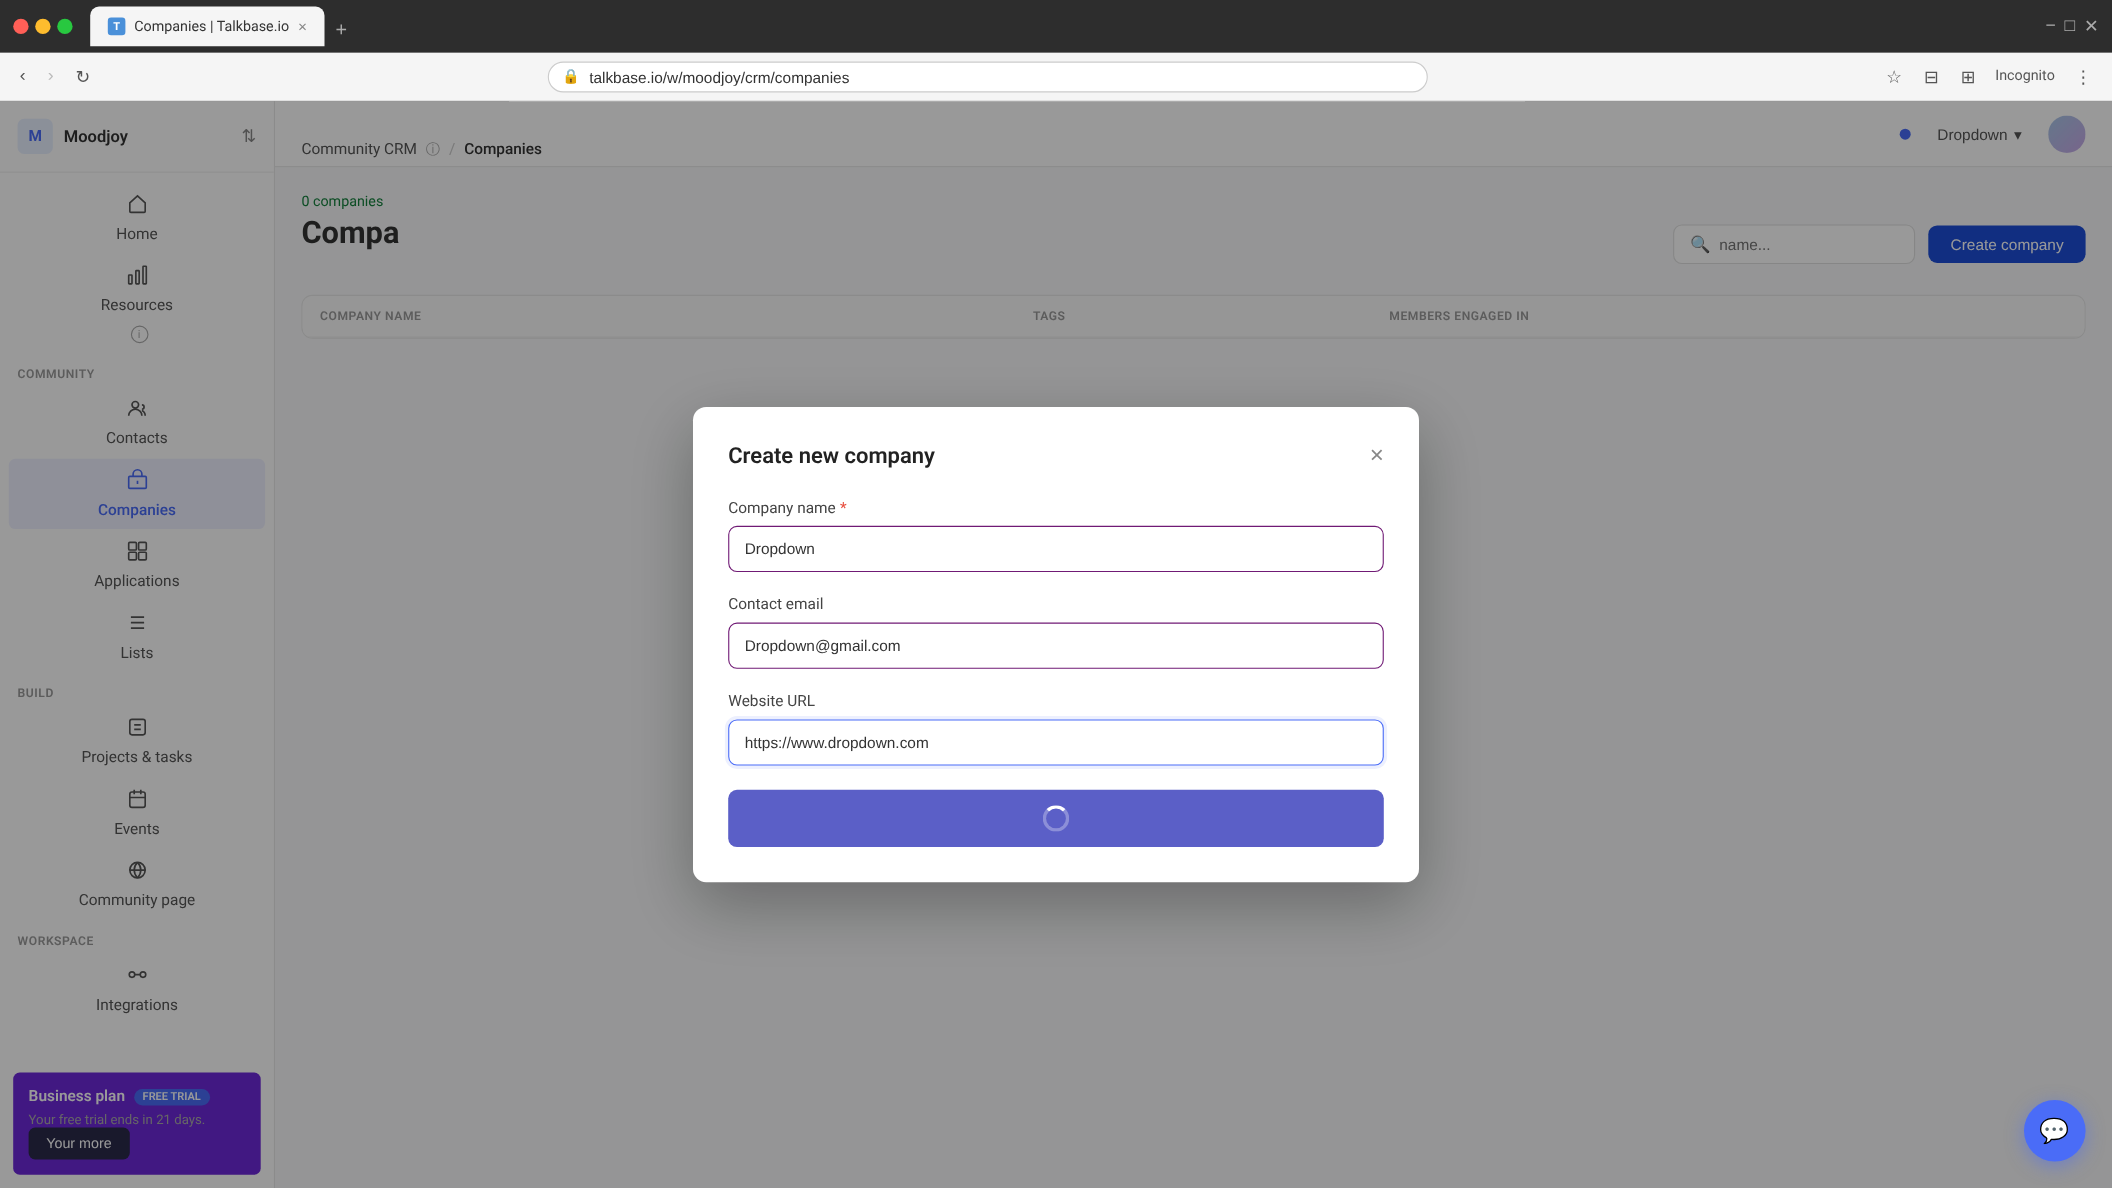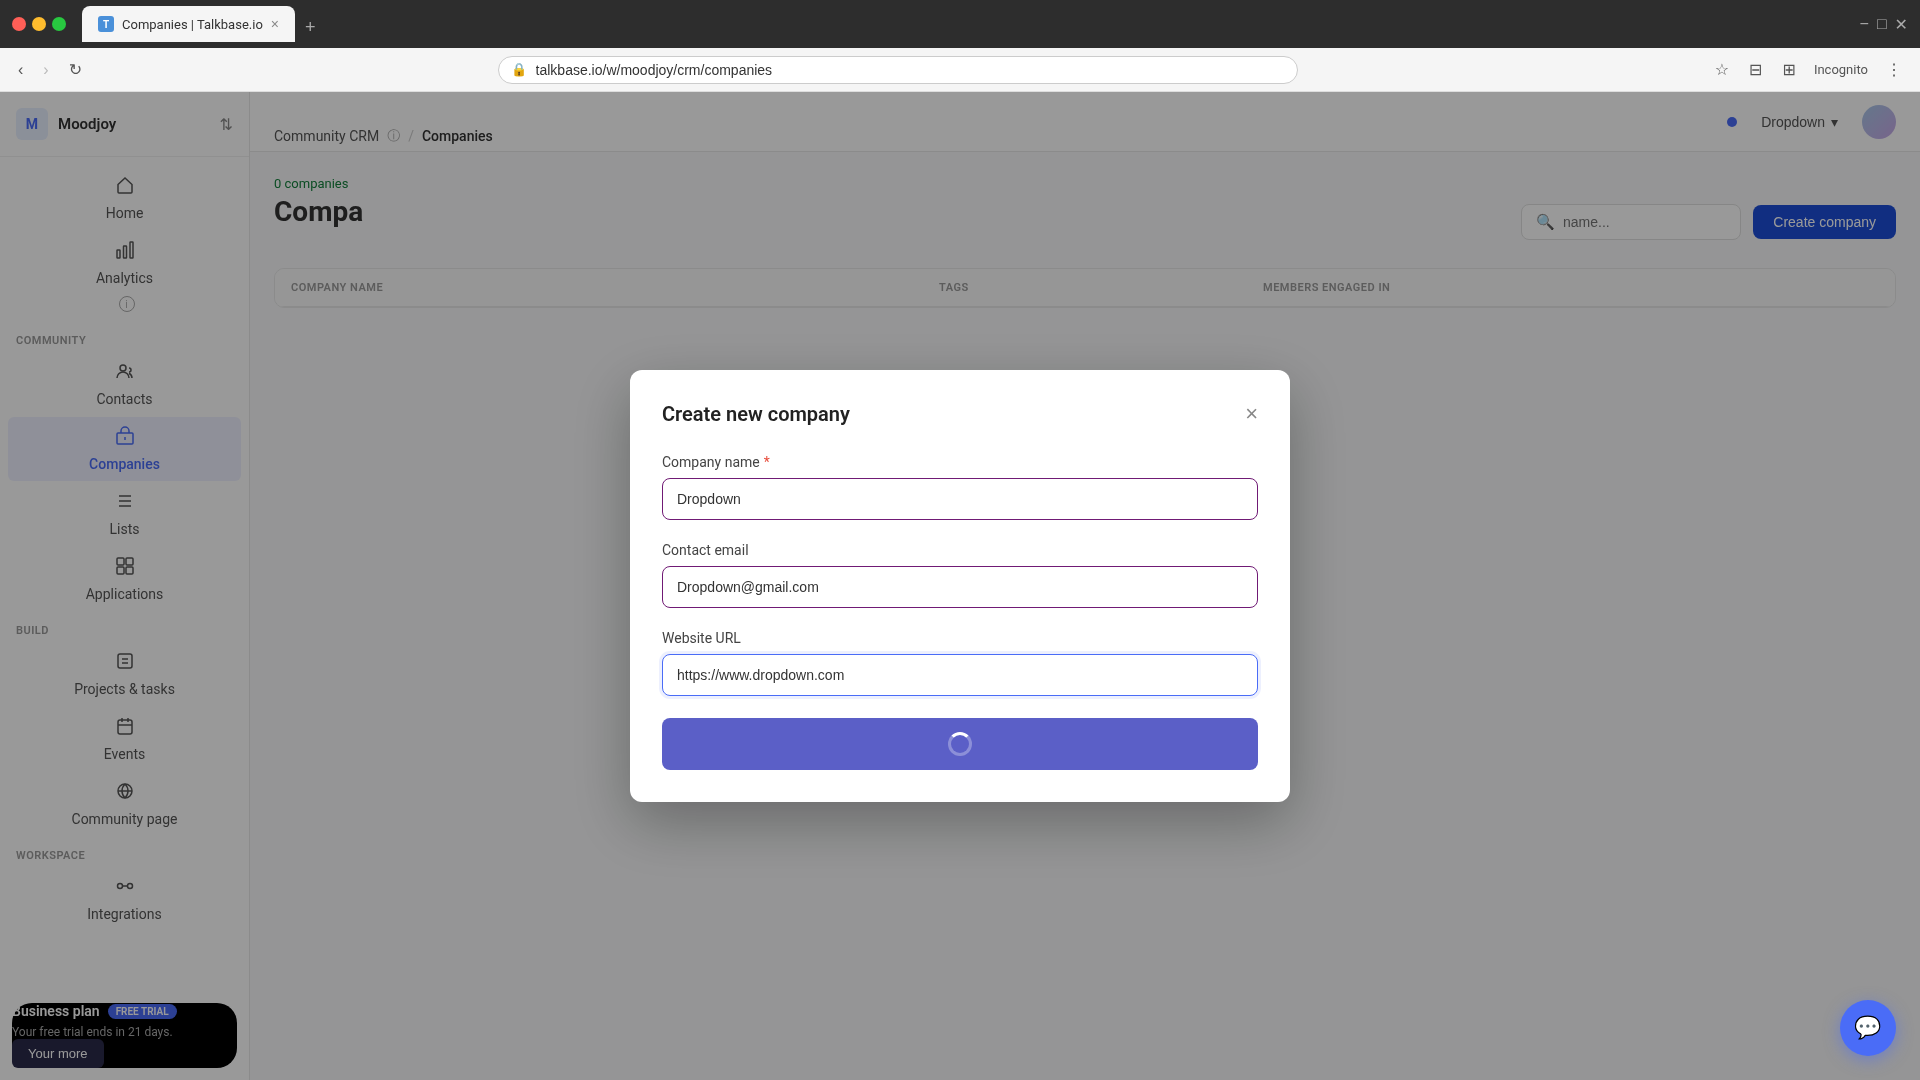--- a/index.html
+++ b/index.html
@@ -41,21 +41,21 @@
     .workspace-name { font-size: 15px; font-weight: 600; color: #333; flex: 1; }
     .sidebar-expand-btn { background: none; border: none; cursor: pointer; color: #888; font-size: 16px; }
     .sidebar-nav { padding: 8px 0; }
     .nav-item { display: flex; align-items: center; gap: 10px; padding: 9px 16px; cursor: pointer; color: #555; font-size: 14px; border-radius: 6px; margin: 1px 8px; flex-direction: column; }
     .nav-item.active { background: #eff1ff; color: #4a6cf7; font-weight: 500; }
     .nav-item .nav-icon { width: 20px; height: 20px; display: flex; align-items: center; justify-content: center; flex-shrink: 0; }
     .nav-section-label { font-size: 11px; font-weight: 600; color: #999; padding: 12px 16px 4px; text-transform: uppercase; letter-spacing: 0.5px; }
     .info-icon { width: 16px; height: 16px; border-radius: 50%; border: 1.5px solid #aaa; display: inline-flex; align-items: center; justify-content: center; font-size: 10px; color: #aaa; margin-left: 4px; }
 
     
-    .business-plan-banner { margin: 12px; background: #000000; border-radius: 20px; color: white; }
+    .business-plan-banner { margin: 12px; background: #6d28d9; border-radius: 6px; padding: 14px; color: white; }
     .banner-title-row { display: flex; align-items: center; gap: 8px; margin-bottom: 6px; }
     .banner-title { font-size: 14px; font-weight: 600; }
     .free-trial-badge { background: #4a6cf7; color: white; font-size: 10px; padding: 2px 8px; border-radius: 10px; font-weight: 600; }
     .banner-desc { font-size: 12px; color: #aaa; margin-bottom: 0; }
     .banner-btn { background: #2a2a4a; border: none; color: white; padding: 7px 16px; border-radius: 6px; font-size: 13px; cursor: pointer; }
 
     
     .main-content { flex: 1; display: flex; flex-direction: column; background: #f8f9fa; overflow: hidden; }
 
     
@@ -167,21 +167,21 @@
       </div>
 
       <div class="nav-item">
         <span class="nav-icon">
           <svg class="icon-svg" viewBox="0 0 20 20" fill="none" stroke="currentColor" stroke-width="1.5">
             <rect x="2" y="10" width="3" height="8" rx="0.5"></rect>
             <rect x="8.5" y="6" width="3" height="12" rx="0.5"></rect>
             <rect x="15" y="2" width="3" height="16" rx="0.5"></rect>
           </svg>
         </span>
-        <span>Analytics</span>
+        <span>Resources</span>
         <span class="info-icon">i</span>
       </div>
 
       <div class="nav-section-label">COMMUNITY</div>
 
       <div class="nav-item">
         <span class="nav-icon">
           <svg class="icon-svg" viewBox="0 0 20 20" fill="none" stroke="currentColor" stroke-width="1.5">
             <circle cx="8" cy="7" r="3"></circle>
             <path d="M2 17c0-3.3 2.7-6 6-6s6 2.7 6 6"></path>
@@ -193,43 +193,43 @@
 
       <div class="nav-item active">
         <span class="nav-icon">
           <svg class="icon-svg" viewBox="0 0 20 20" fill="none" stroke="currentColor" stroke-width="1.5">
             <rect x="2" y="7" width="16" height="11" rx="1"></rect>
             <path d="M6 7V5a4 4 0 018 0v2"></path>
             <line x1="10" y1="11" x2="10" y2="14"></line>
           </svg>
         </span>
         <span>Companies</span>
-      </div>
-
-      <div class="nav-item">
-        <span class="nav-icon">
-          <svg class="icon-svg" viewBox="0 0 20 20" fill="none" stroke="currentColor" stroke-width="1.5">
-            <line x1="4" y1="5" x2="16" y2="5"></line>
-            <line x1="4" y1="10" x2="16" y2="10"></line>
-            <line x1="4" y1="15" x2="16" y2="15"></line>
-          </svg>
-        </span>
-        <span>Lists</span>
       </div>
 
       <div class="nav-item">
         <span class="nav-icon">
           <svg class="icon-svg" viewBox="0 0 20 20" fill="none" stroke="currentColor" stroke-width="1.5">
             <rect x="2" y="2" width="7" height="7" rx="1"></rect>
             <rect x="11" y="2" width="7" height="7" rx="1"></rect>
             <rect x="2" y="11" width="7" height="7" rx="1"></rect>
             <rect x="11" y="11" width="7" height="7" rx="1"></rect>
           </svg>
         </span>
         <span>Applications</span>
+      </div>
+
+      <div class="nav-item">
+        <span class="nav-icon">
+          <svg class="icon-svg" viewBox="0 0 20 20" fill="none" stroke="currentColor" stroke-width="1.5">
+            <line x1="4" y1="5" x2="16" y2="5"></line>
+            <line x1="4" y1="10" x2="16" y2="10"></line>
+            <line x1="4" y1="15" x2="16" y2="15"></line>
+          </svg>
+        </span>
+        <span>Lists</span>
       </div>
 
       <div class="nav-section-label">BUILD</div>
 
       <div class="nav-item">
         <span class="nav-icon">
           <svg class="icon-svg" viewBox="0 0 20 20" fill="none" stroke="currentColor" stroke-width="1.5">
             <rect x="3" y="3" width="14" height="14" rx="2"></rect>
             <line x1="7" y1="8" x2="13" y2="8"></line>
             <line x1="7" y1="12" x2="13" y2="12"></line>

